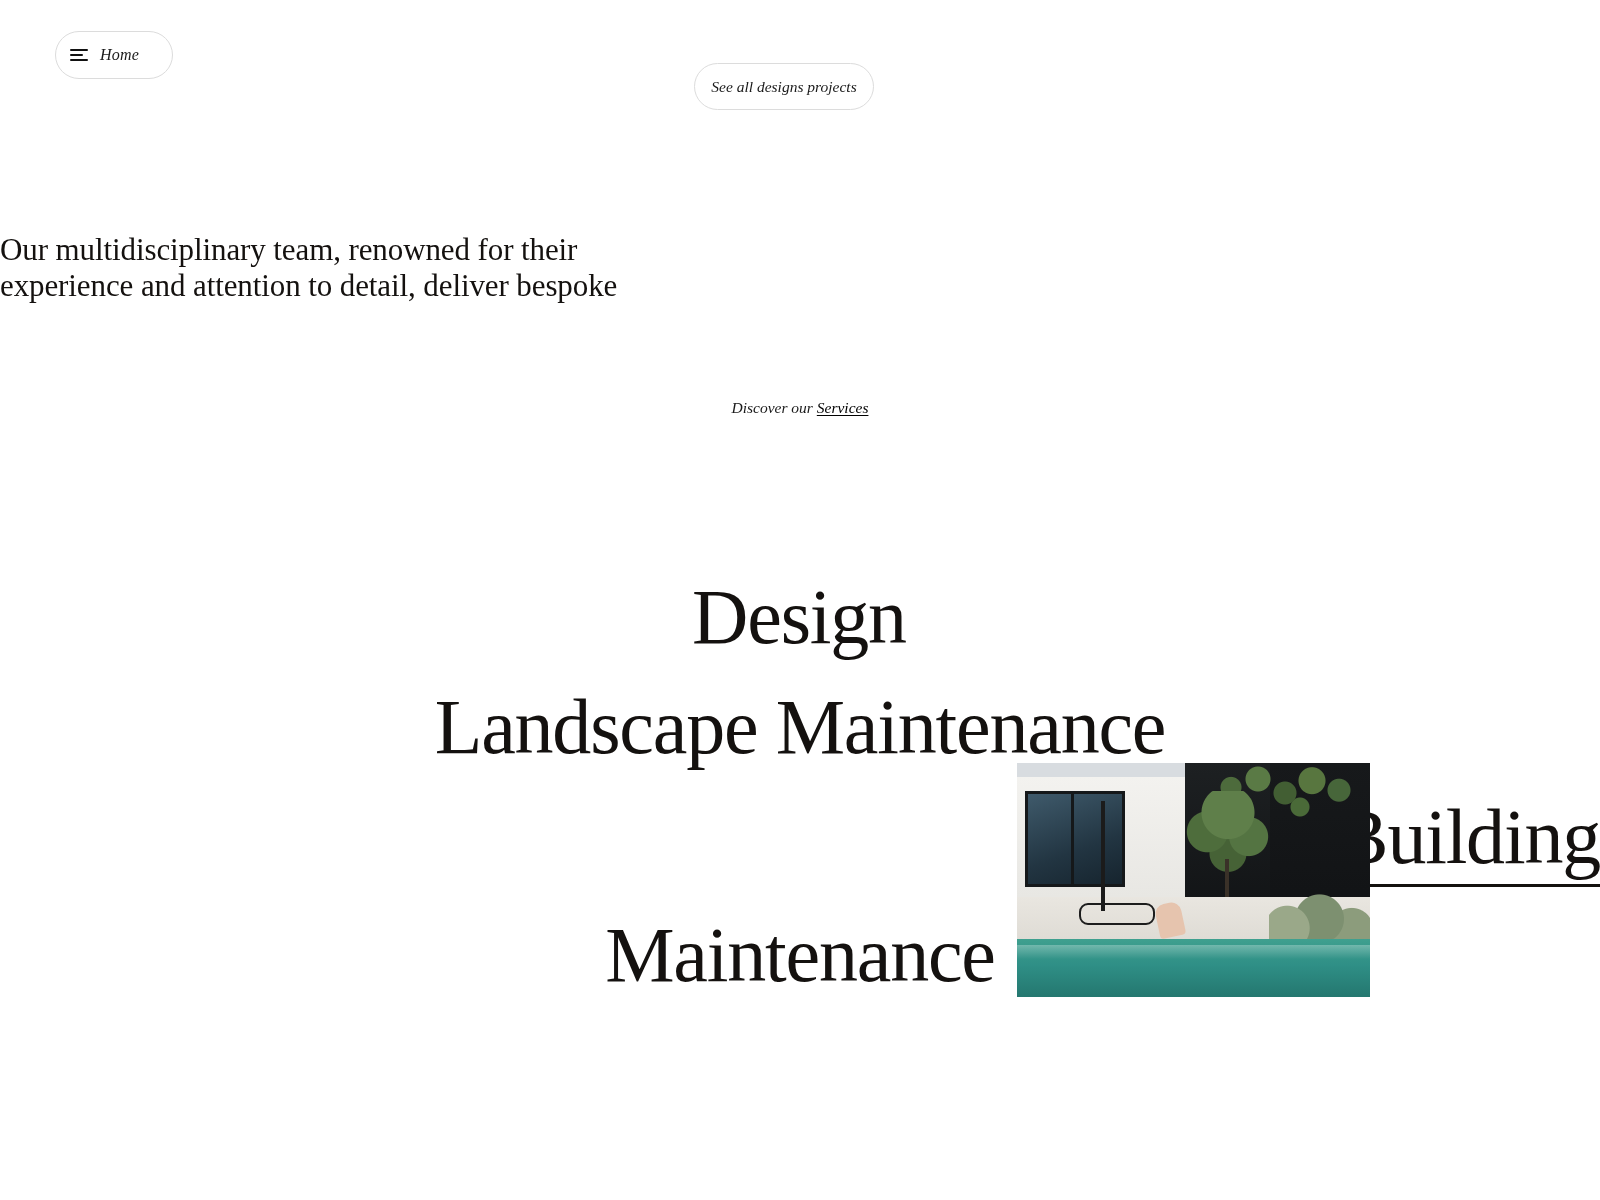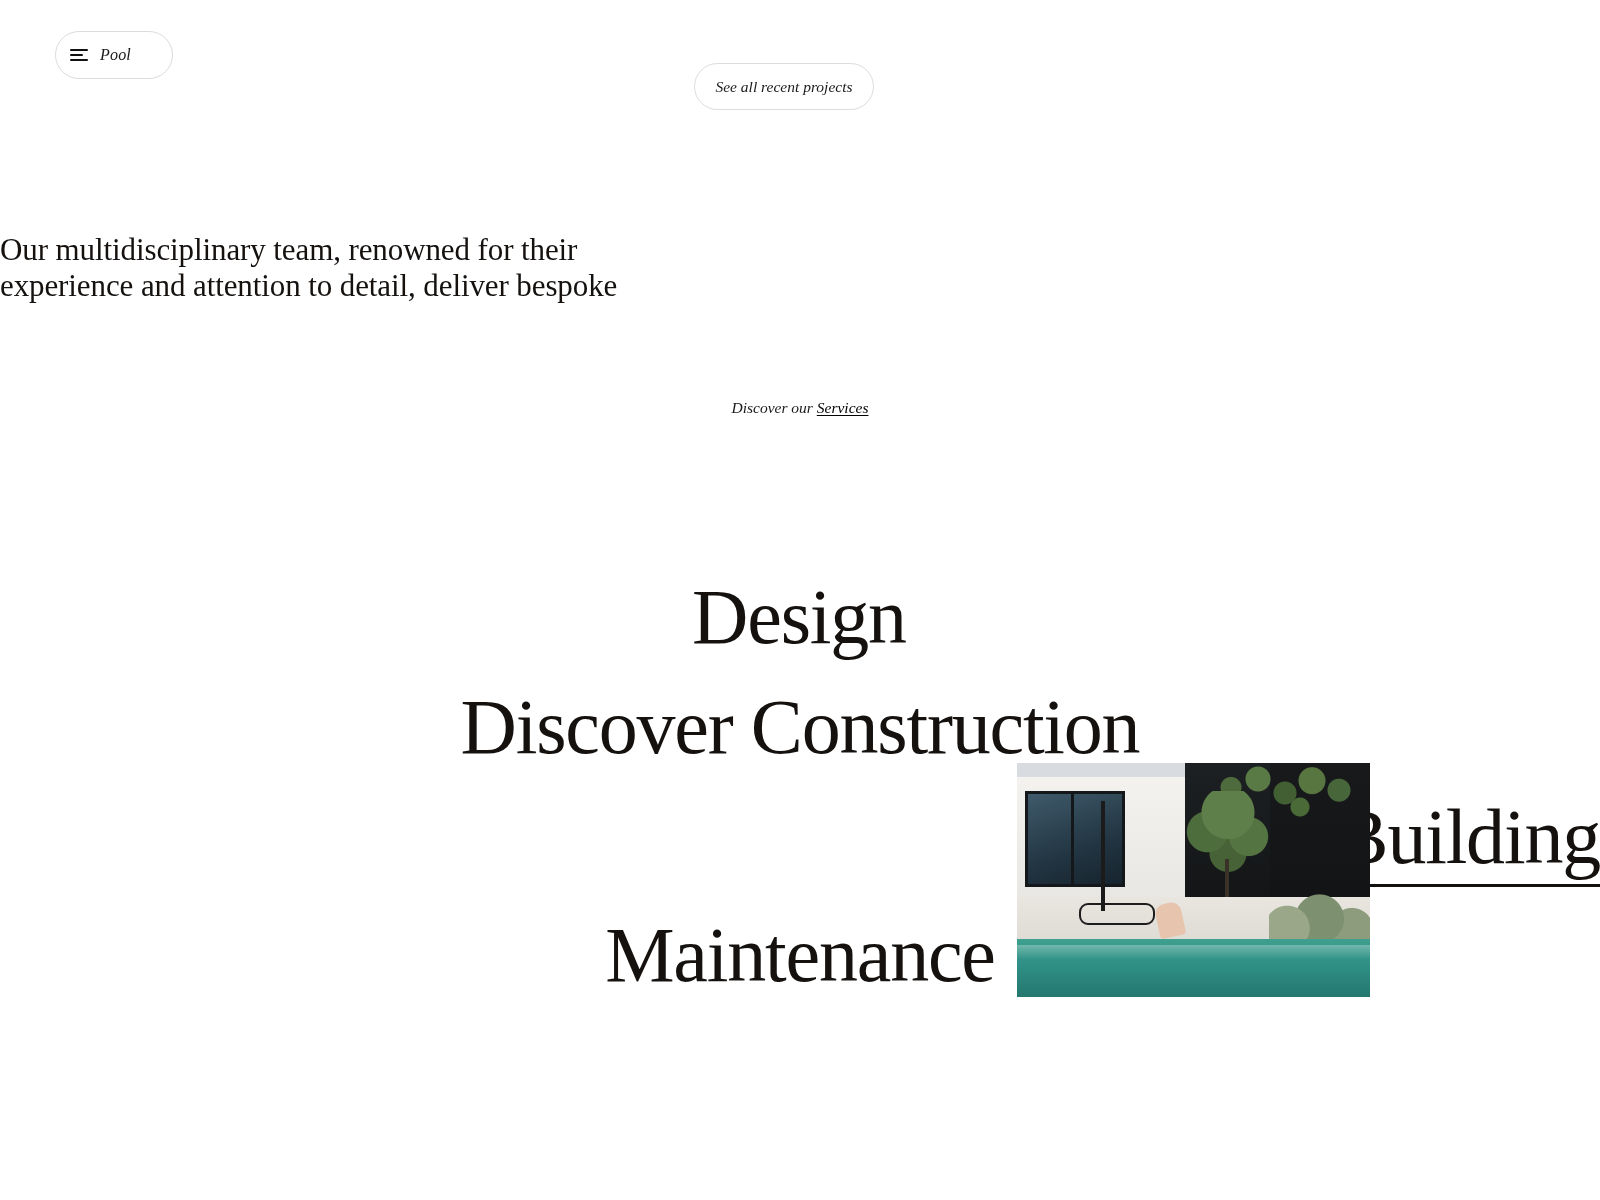--- a/index.html
+++ b/index.html
@@ -276,42 +276,42 @@
 </style>
 </head>
 <body>
 
 <div class="nav-pill">
   <span class="hamburger">
     <span></span>
       <span></span>
       <span></span>
   </span>
-  <span class="nav-pill-label">Pool</span>
+  <span class="nav-pill-label">Home</span>
 </div>
 
 <div class="projects-pill">
-  <span class="projects-pill-label">See all recent projects</span>
+  <span class="projects-pill-label">See all designs projects</span>
 </div>
 
 <div class="intro">
   <div class="intro-line">Our multidisciplinary team, renowned for their</div>
   <div class="intro-line">experience and attention to detail, deliver bespoke</div>
 </div>
 
 <div class="discover">
   <span>Discover our </span><a href="#">Services</a>
 </div>
 
 <div class="services">
   <div class="service-row row-design">
     <span class="service-text">Design</span>
   </div>
   <div class="service-row row-landscape">
-    <span class="service-text">Discover Construction</span>
+    <span class="service-text">Landscape Maintenance</span>
   </div>
   <div class="service-row row-pool">
     <span class="service-text">Pool Building</span>
   </div>
   <div class="service-row row-maint">
     <span class="service-text">Maintenance</span>
   </div>
 </div>
 
 <div class="photo">

